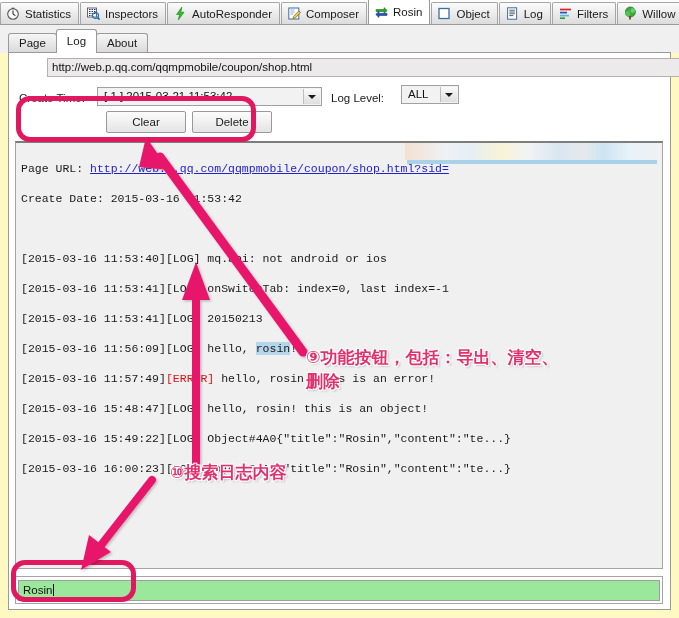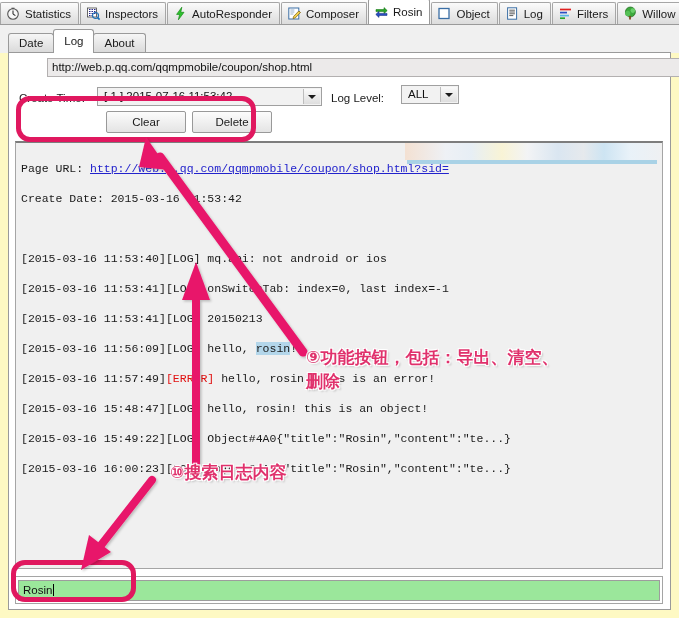--- a/index.html
+++ b/index.html
@@ -348,33 +348,33 @@
           <circle cx="9.8" cy="4.6" r="2.3" fill="#6ad06a"></circle>
           <path d="M7 10 L7 13.6" stroke="#7a4a1c" stroke-width="1.8"></path>
         </svg>
       </span>
       <span>Willow</span>
     </div>
 
   </div>
 
   <div class="subtabstrip">
-    <div class="stab">Date</div>
+    <div class="stab">Page</div>
     <div class="stab active">Log</div>
     <div class="stab">About</div>
   </div>
 
   <div class="panel">
 
     <div class="urlbar">http://web.p.qq.com/qqmpmobile/coupon/shop.html</div>
 
     <div class="filterrow">
       <span class="lbl" style="left:10px; top:6px;">Create Time:</span>
       <div class="combo" style="left:88px; top:4px; width:225px;">
-        <span>[ 1 ] 2015-07-16 11:53:42</span>
+        <span>[ 1 ] 2015-03-21 11:53:42</span>
         <span class="arrowbox"></span>
       </div>
       <span class="lbl" style="left:322px; top:6px;">Log Level:</span>
       <div class="combo" style="left:392px; top:2px; width:58px;">
         <span>ALL</span>
         <span class="arrowbox"></span>
       </div>
     </div>
 
     <div class="btnrow">

